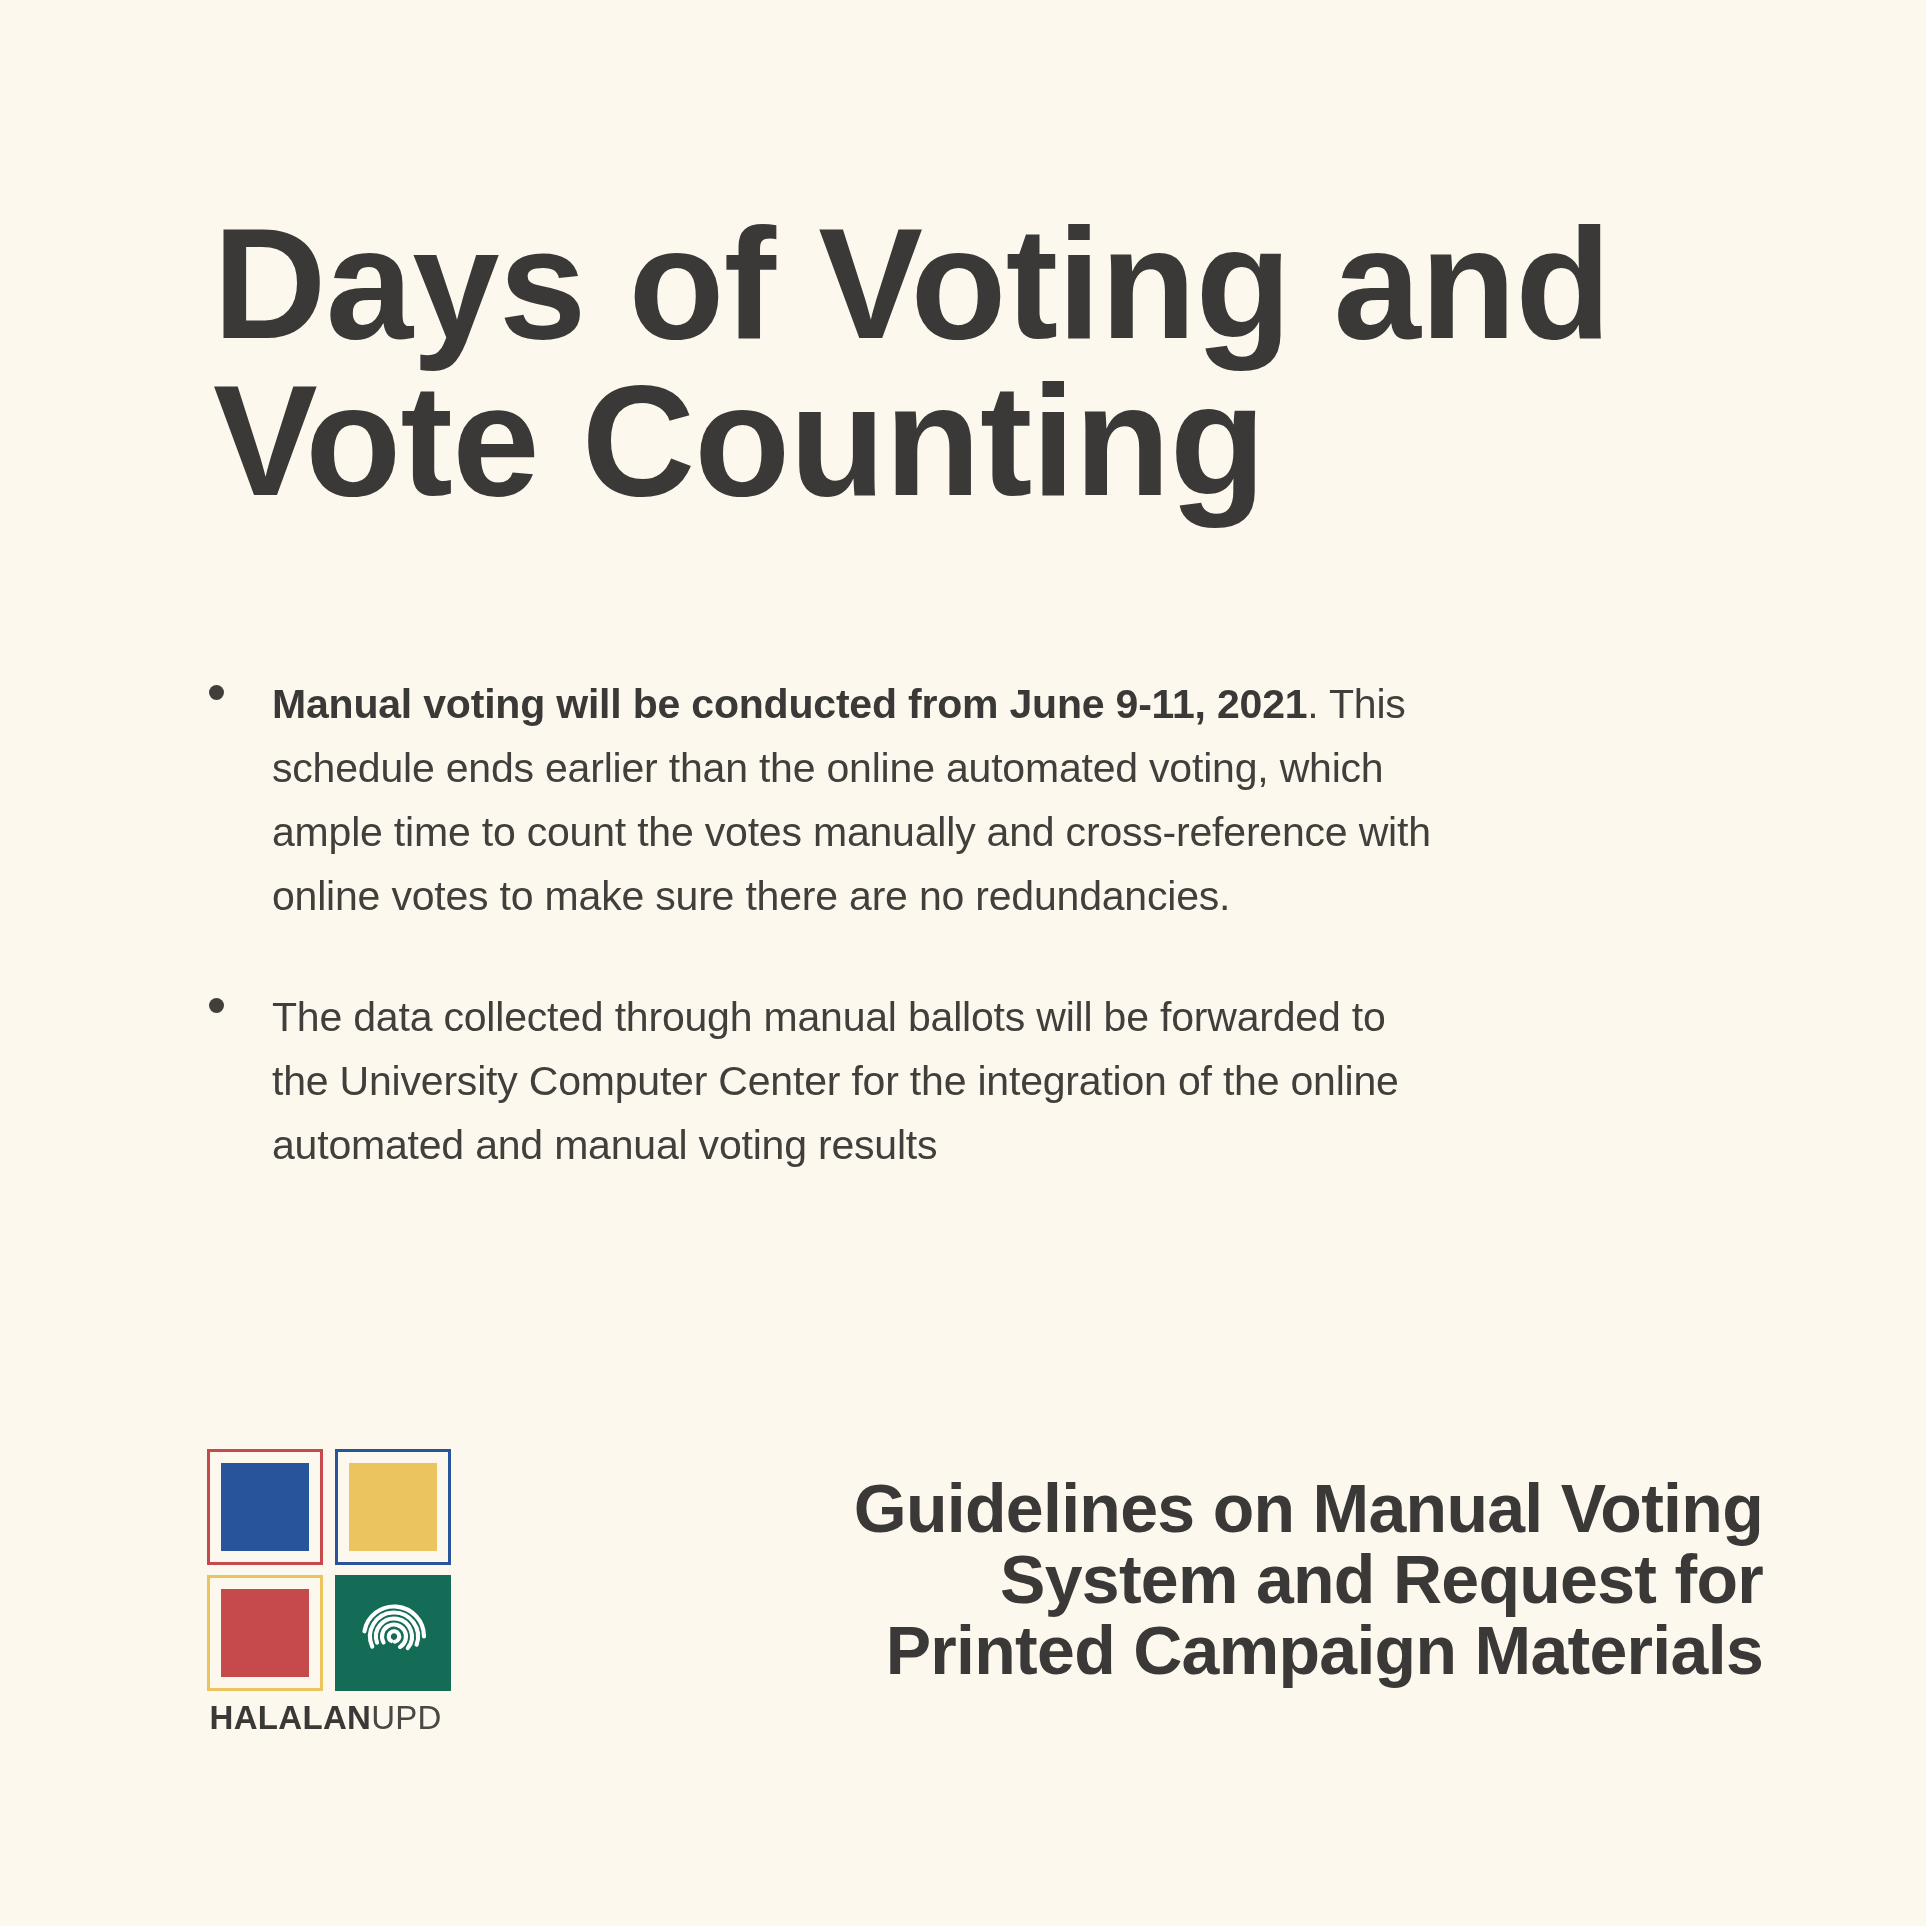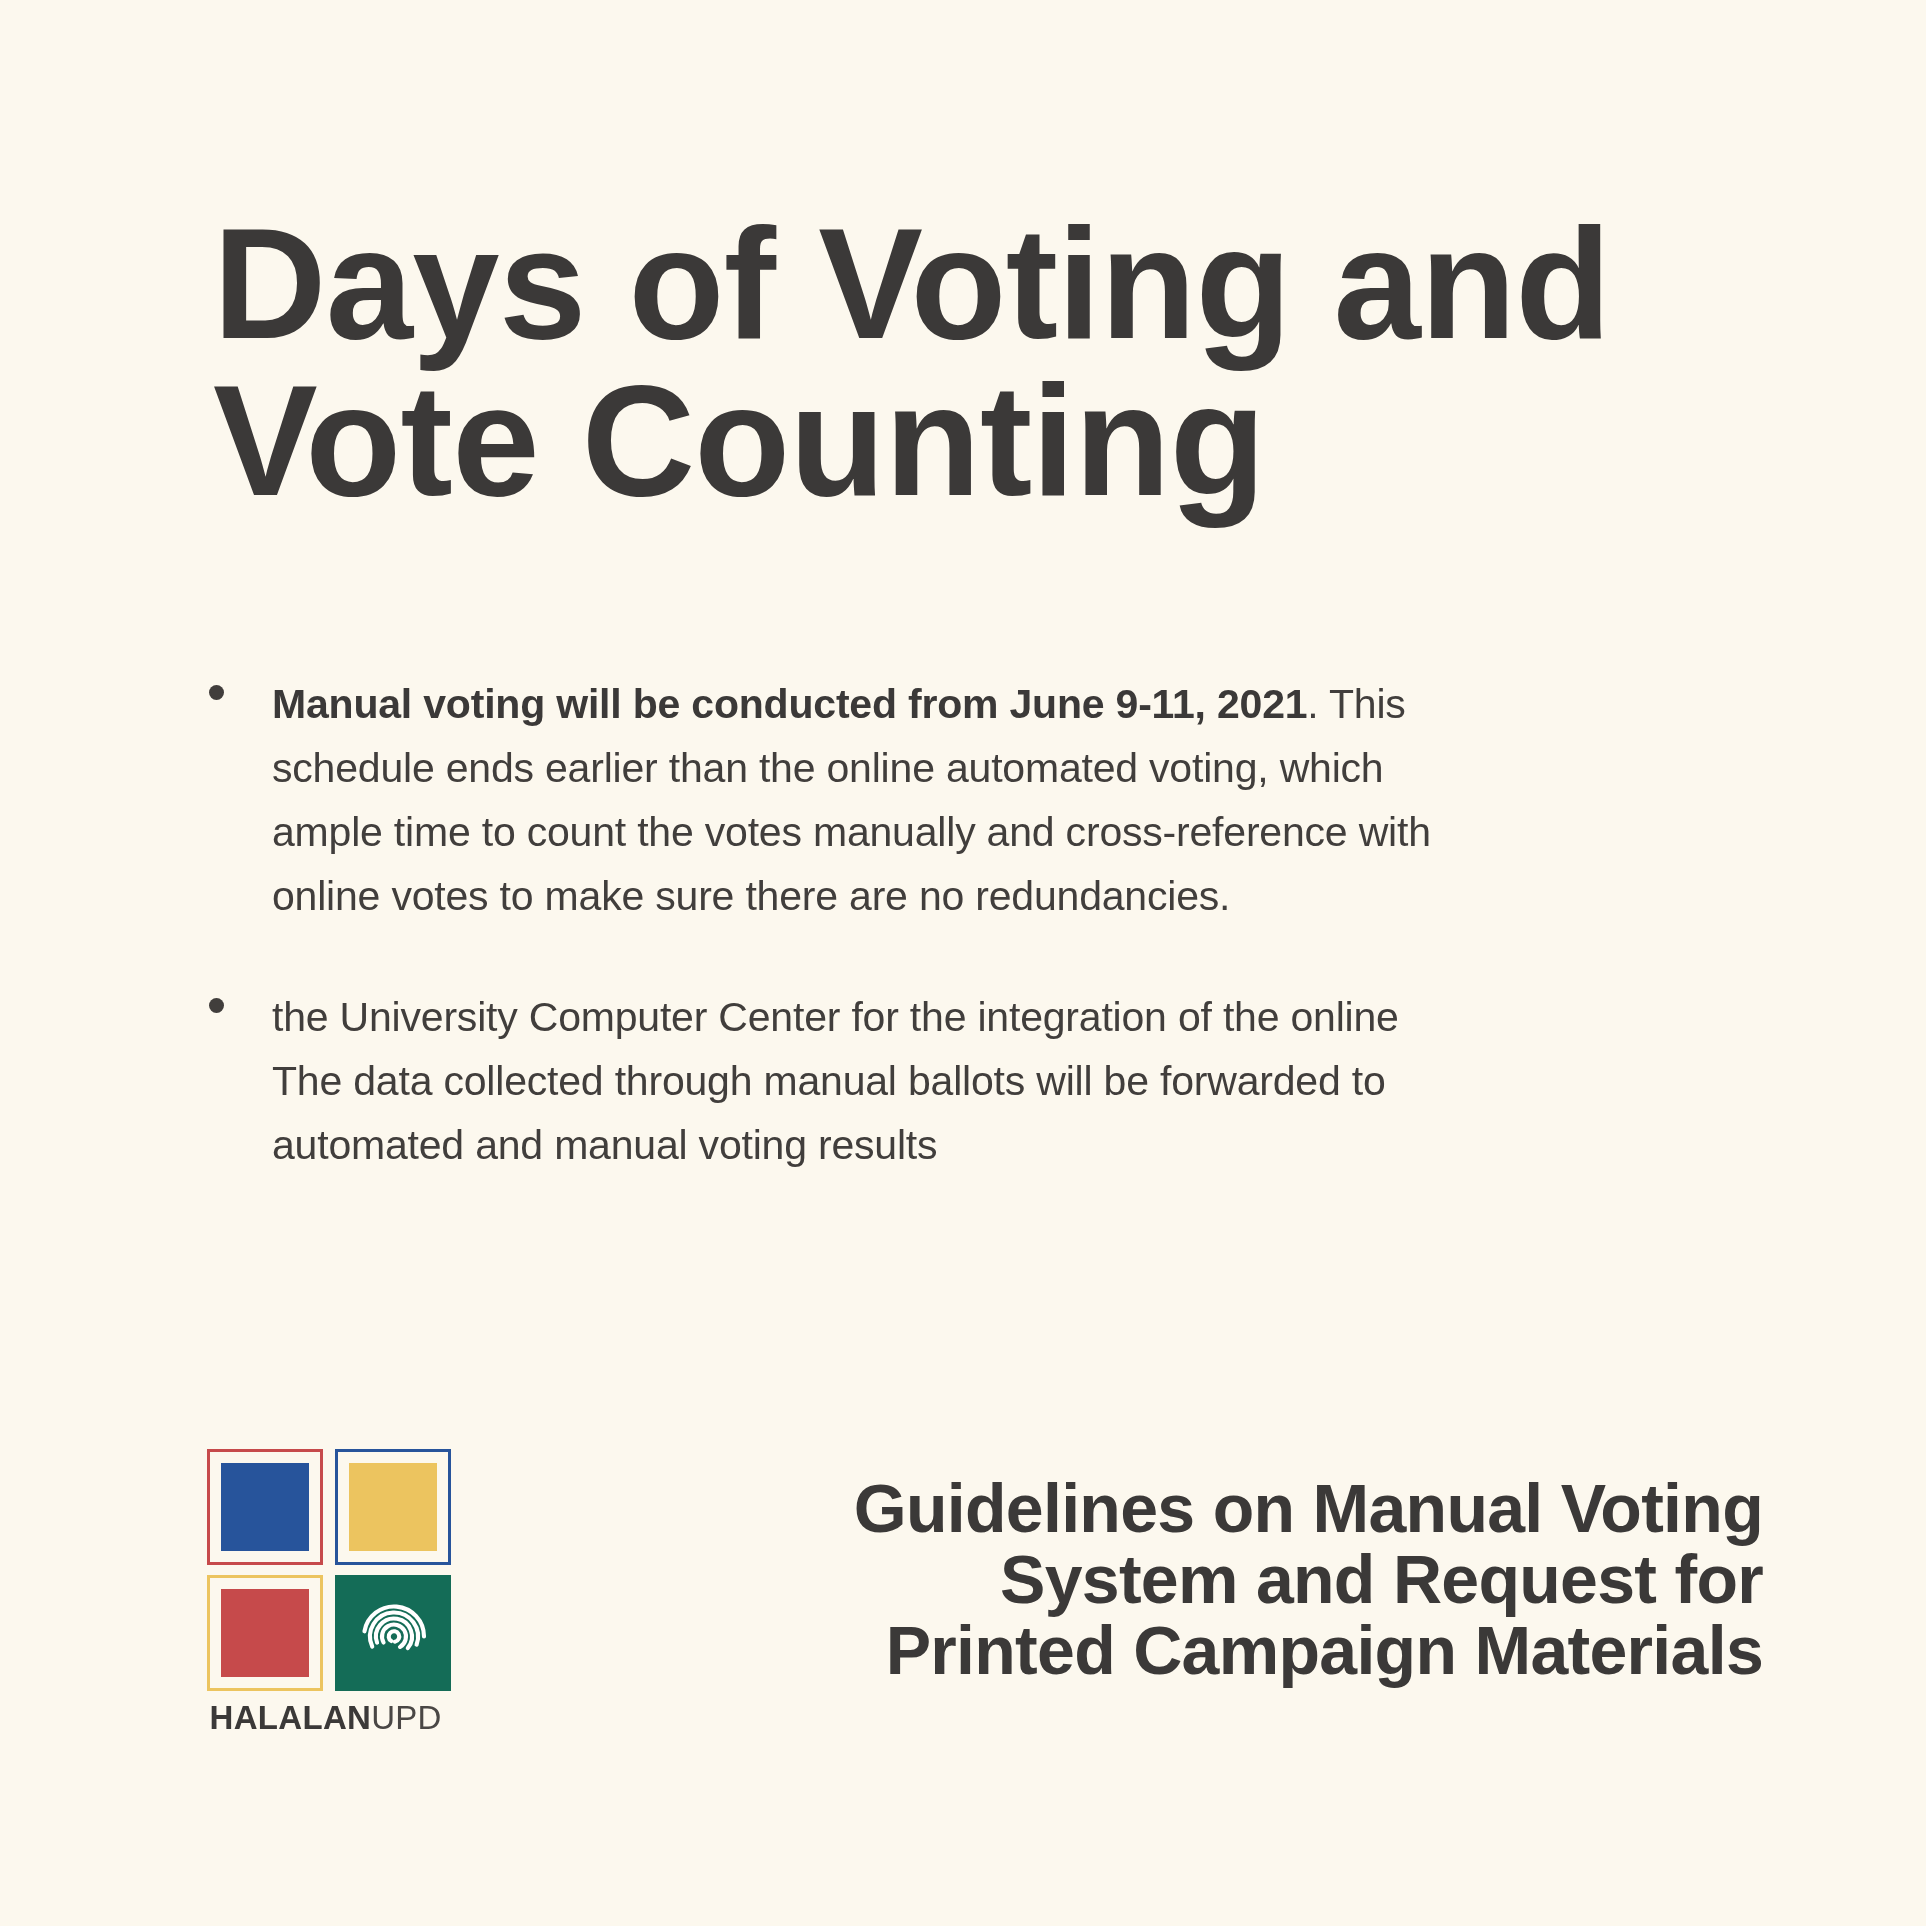--- a/index.html
+++ b/index.html
@@ -124,22 +124,22 @@
   <div class="bullet b1">
     <span class="dot"></span>
     <div class="bline"><strong>Manual voting will be conducted from June 9-11, 2021</strong><span>. This</span></div>
     <div class="bline">schedule ends earlier than the online automated voting, which</div>
     <div class="bline">ample time to count the votes manually and cross-reference with</div>
     <div class="bline">online votes to make sure there are no redundancies.</div>
   </div>
 
   <div class="bullet b2">
     <span class="dot"></span>
+    <div class="bline">The data collected through manual ballots will be forwarded to</div>
     <div class="bline">the University Computer Center for the integration of the online</div>
-    <div class="bline">The data collected through manual ballots will be forwarded to</div>
     <div class="bline">automated and manual voting results</div>
   </div>
 
   <div class="logo">
     <div class="lgrid">
       <div class="cell c-tl">
         <div class="fill f-blue"></div>
       </div>
       <div class="cell c-tr">
         <div class="fill f-yellow"></div>

